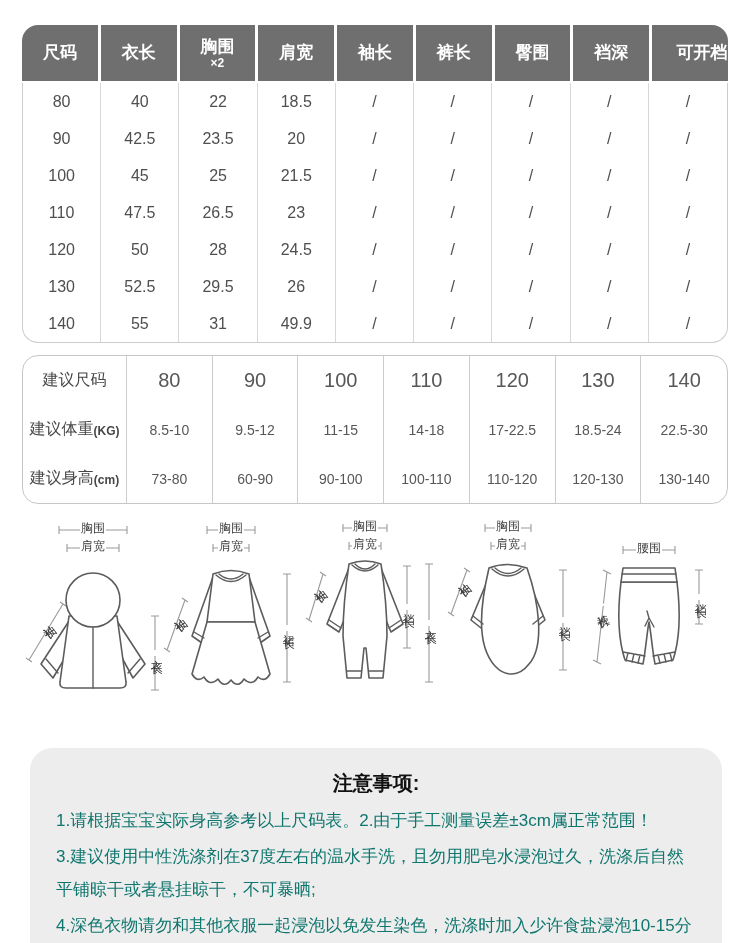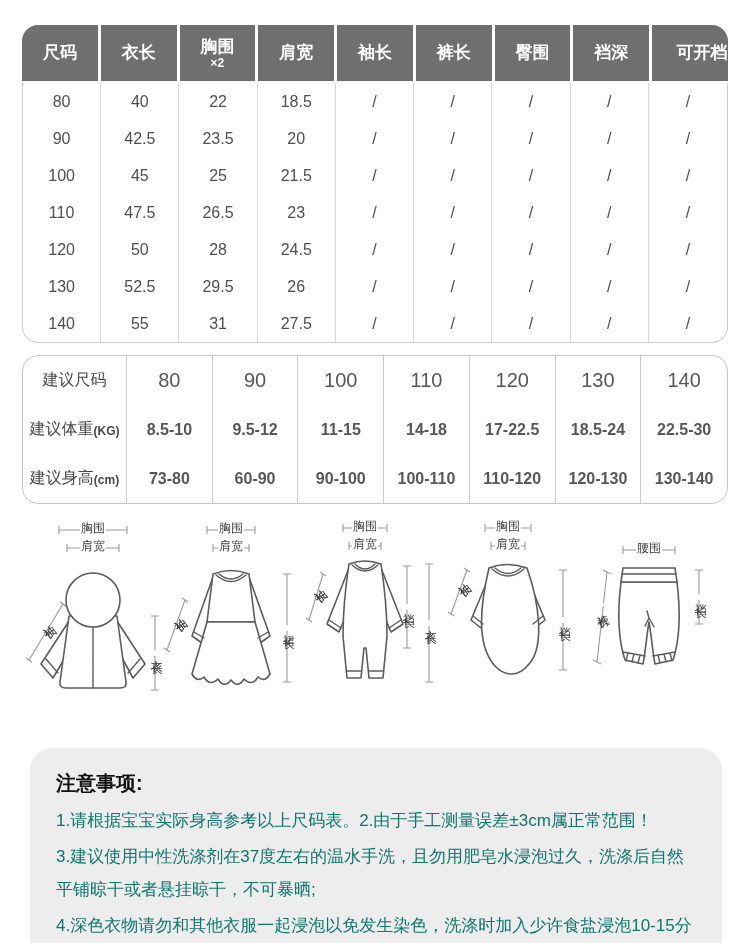--- a/index.html
+++ b/index.html
@@ -39,42 +39,42 @@
     display:flex;align-items:center;justify-content:center;
     font-size:16px;color:#474747;border-right:1px solid #cccccc;white-space:nowrap;text-align:right;
   }
   .t2 .lc .unit{font-size:12px;margin-top:2px;font-weight:bold;}
   .t2 .vc{
     display:flex;align-items:center;justify-content:center;
     color:#575757;border-right:1px solid #cccccc;
   }
   .t2 .vc:nth-child(8n){border-right:none;}
   .t2 .r0{font-size:20px;}
-  .t2 .r1,.t2 .r2{font-size:16px;font-weight:bold;}
+  .t2 .r1,.t2 .r2{font-size:14px;}
   
   .diags{display:flex;width:712px;margin:16px 0 0 19px;height:198px;}
   .diag{position:relative;width:142px;height:198px;flex:0 0 142px;}
   .diag svg{position:absolute;left:0;top:0;}
   .g{stroke:#5c5c5c;stroke-width:1.6;fill:#ffffff;stroke-linejoin:round;stroke-linecap:round;}
   .gl{stroke:#5c5c5c;stroke-width:1.4;fill:none;stroke-linecap:round;}
   .m{stroke:#9a9a9a;stroke-width:1.1;fill:none;}
   .mlabel{
     position:absolute;font-size:12px;color:#3c3c3c;background:#fff;
     line-height:1.15;padding:0 1px;white-space:nowrap;z-index:2;
   }
   .mlabel.h{transform:translateX(-50%);}
   .mlabel.v{writing-mode:vertical-rl;letter-spacing:3px;transform:translateY(-50%);}
   .mlabel.rot{writing-mode:vertical-rl;letter-spacing:1px;transform:rotate(-38deg);}
   .mlabel.rot2{writing-mode:vertical-rl;letter-spacing:1px;transform:rotate(-20deg);}
   
   .notes{
     width:640px;margin:30px 0 0 30px;background:#ededed;border-radius:22px;
     padding:22px 26px 24px 26px;
   }
-  .notes-title{font-size:20px;font-weight:bold;color:#111111;margin:0 0 8px 0;}
+  .notes-title{font-size:20px;font-weight:bold;color:#111111;margin:0 0 8px 0;text-align:center;}
   .notes p{font-size:17px;color:#0f766e;line-height:1.9;margin:4px 0;}
 </style>
 </head>
 <body>
 
 <div class="t1">
   <div class="t1h">
     <div class="hc">尺码</div>
     <div class="hc">衣长</div>
     <div class="hc">
@@ -139,21 +139,21 @@
       <div class="c">29.5</div>
       <div class="c">26</div>
       <div class="c">/</div>
       <div class="c">/</div>
       <div class="c">/</div>
       <div class="c">/</div>
       <div class="c">/</div>
     <div class="c">140</div>
       <div class="c">55</div>
       <div class="c">31</div>
-      <div class="c">27.5</div>
+      <div class="c">49.9</div>
       <div class="c">/</div>
       <div class="c">/</div>
       <div class="c">/</div>
       <div class="c">/</div>
       <div class="c">/</div>
   </div>
 </div>
 
 <div class="t2">
   <div class="lc">

